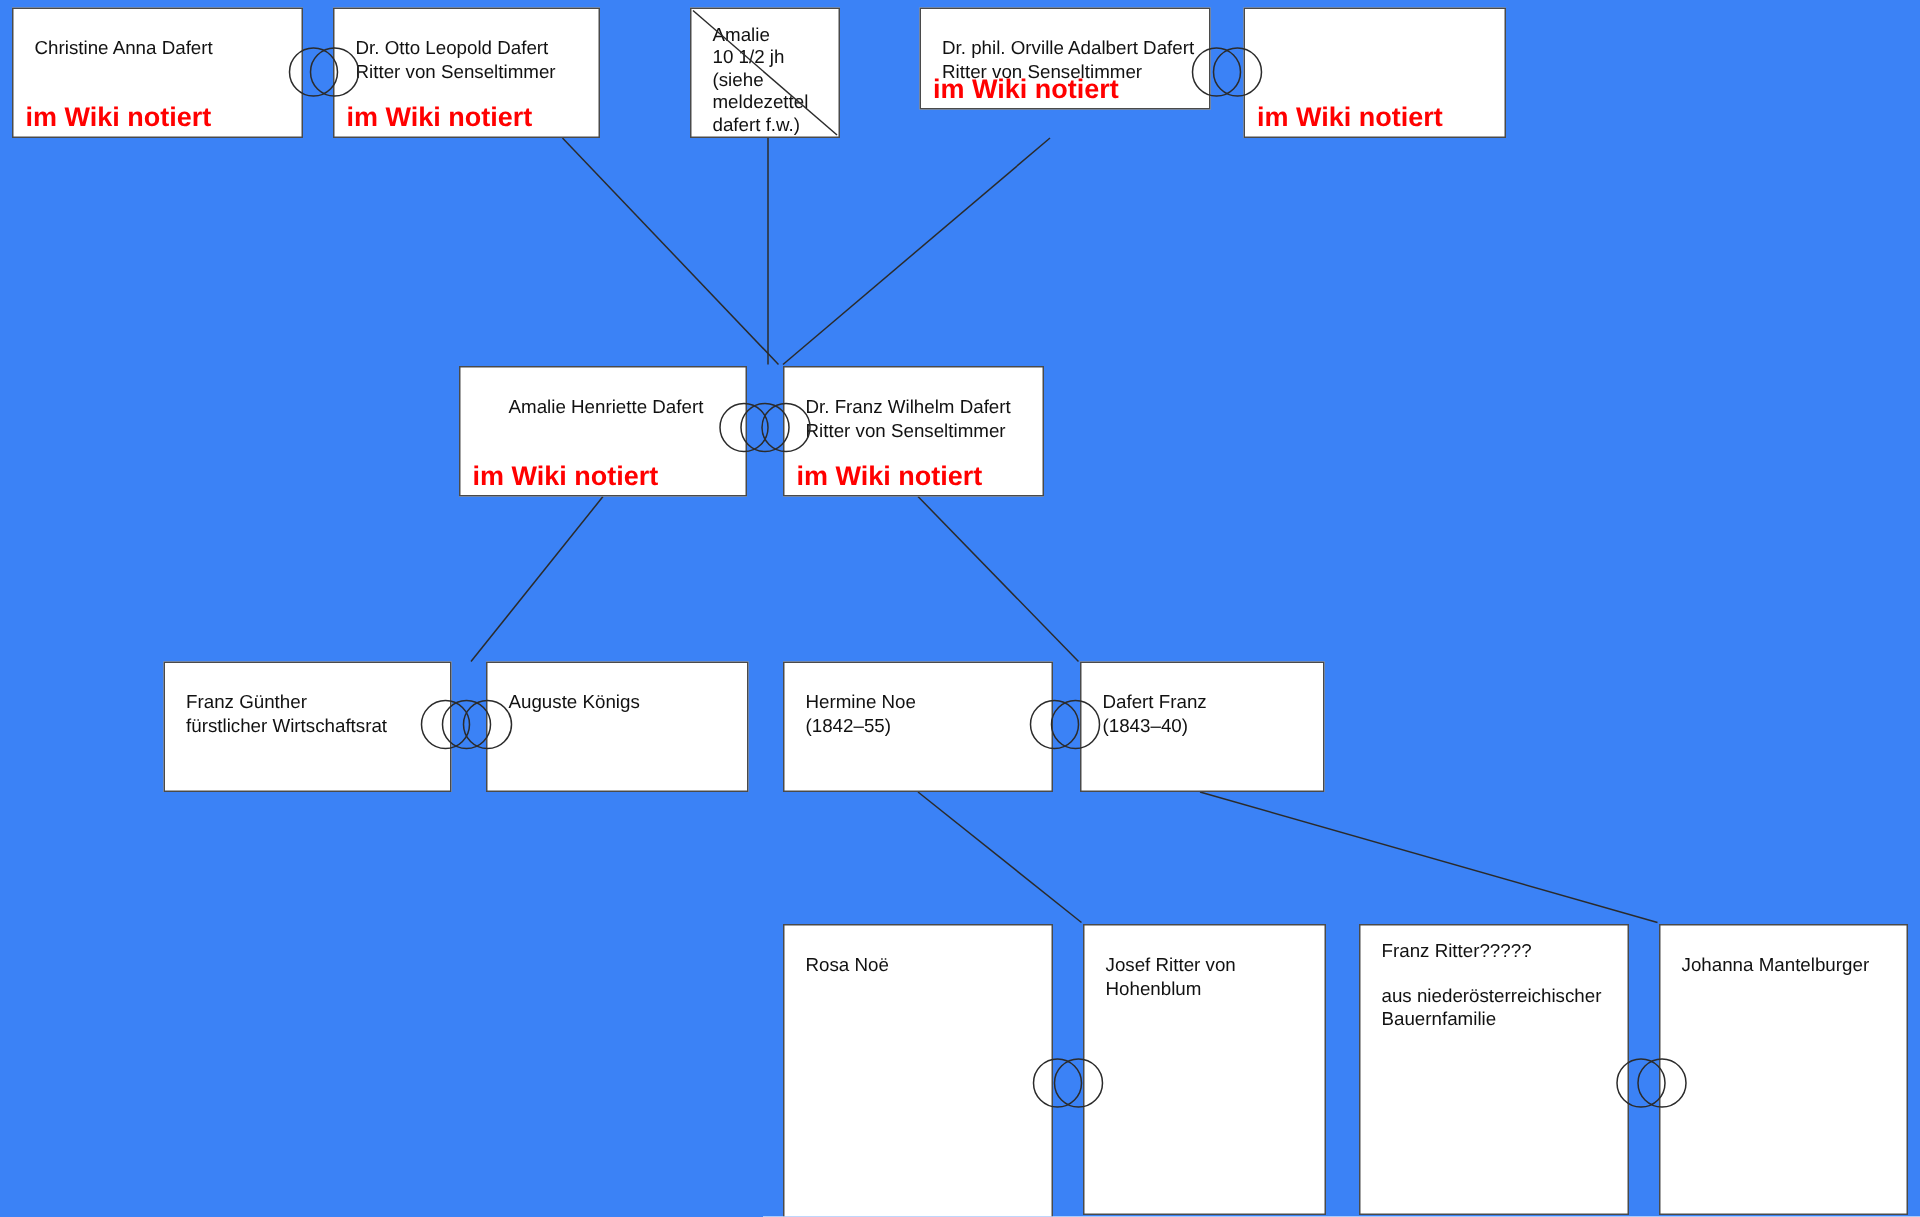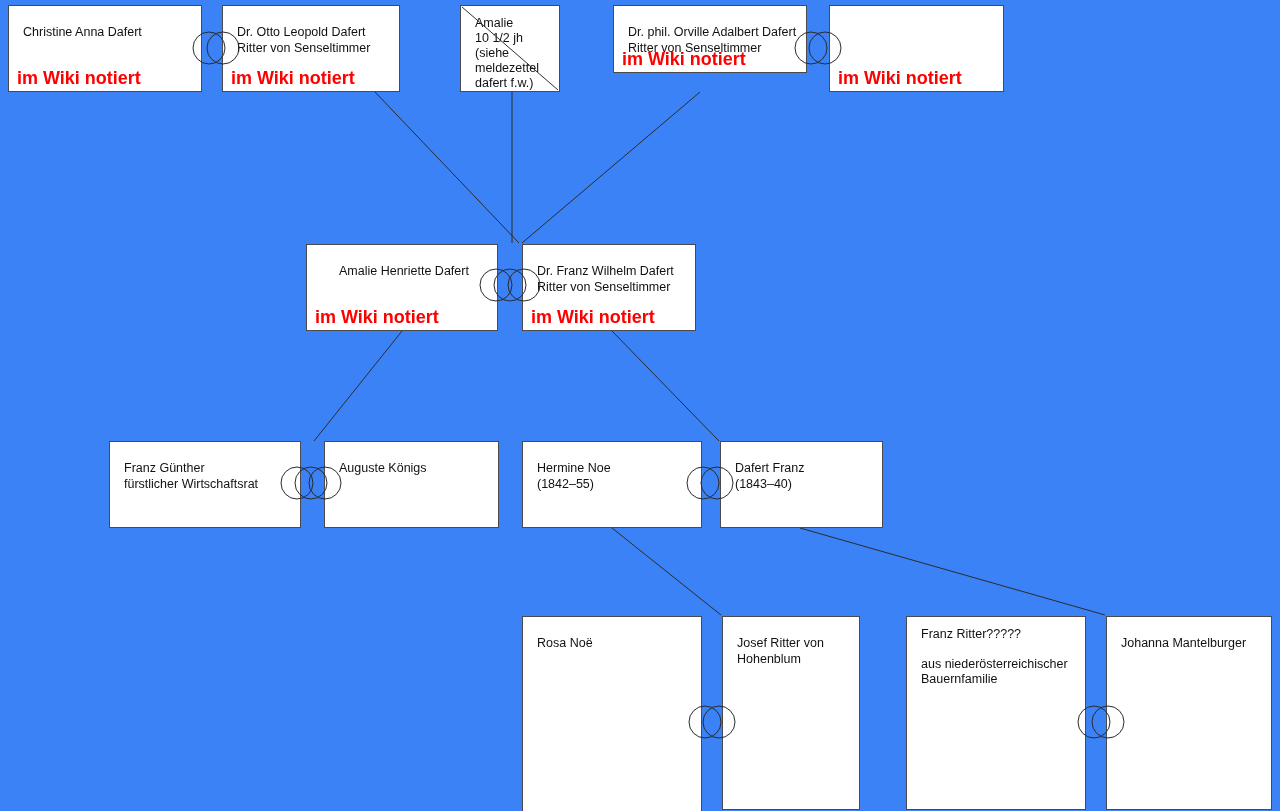--- a/index.html
+++ b/index.html
@@ -128,21 +128,21 @@
         <div class="lines">Hermine Noe
 (1842–55)</div>
       </div>
       <div class="node" style="left: 720px; top: 441px; width: 163px; height: 87px; border-color: rgb(74, 74, 74);">
         <div class="lines">Dafert Franz
 (1843–40)</div>
       </div>
       <div class="node" style="left: 522px; top: 616px; width: 180px; height: 211px; border-color: rgb(74, 74, 74); padding-left: 22px;">
         <div class="lines">Rosa Noë</div>
       </div>
-      <div class="node" style="left: 722px; top: 616px; width: 138px; height: 194px; border-color: rgb(74, 74, 74);">
+      <div class="node" style="left: 722px; top: 616px; width: 162px; height: 194px; border-color: rgb(74, 74, 74);">
         <div class="lines">Josef Ritter von
 Hohenblum</div>
       </div>
       <div class="node" style="left: 906px; top: 616px; width: 180px; height: 194px; border-color: rgb(74, 74, 74);">
         <div class="lines tight" style="top: 10px;">Franz Ritter?????
 
 aus niederösterreichischer
 Bauernfamilie</div>
       </div>
       <div class="node" style="left: 1106px; top: 616px; width: 166px; height: 194px; border-color: rgb(74, 74, 74);">

